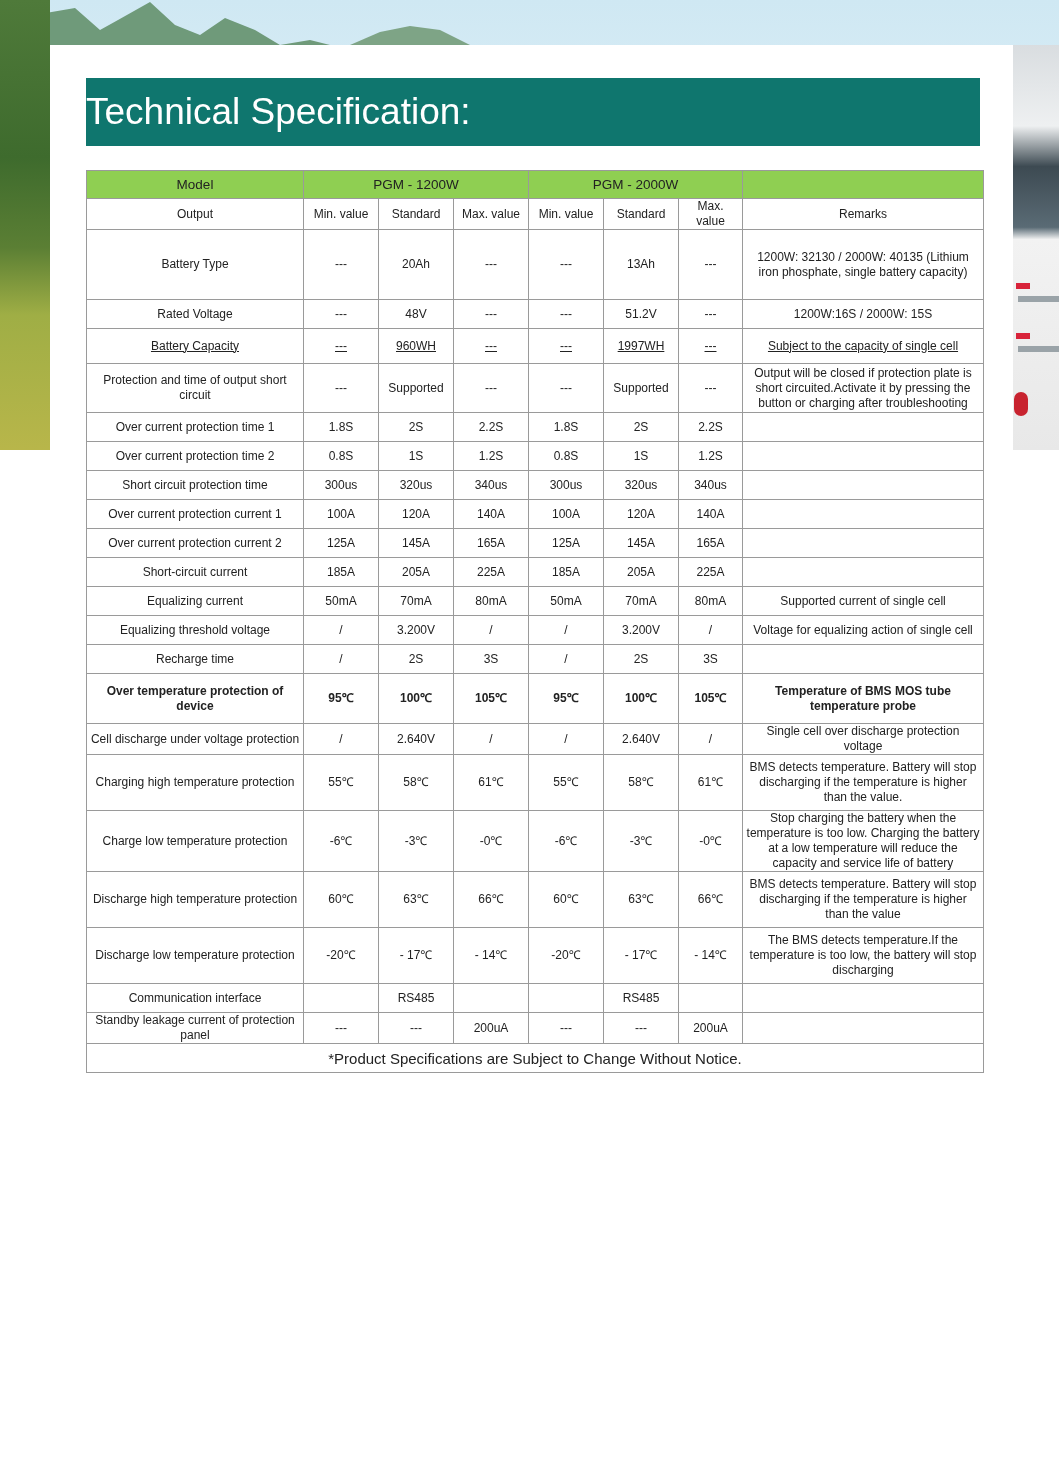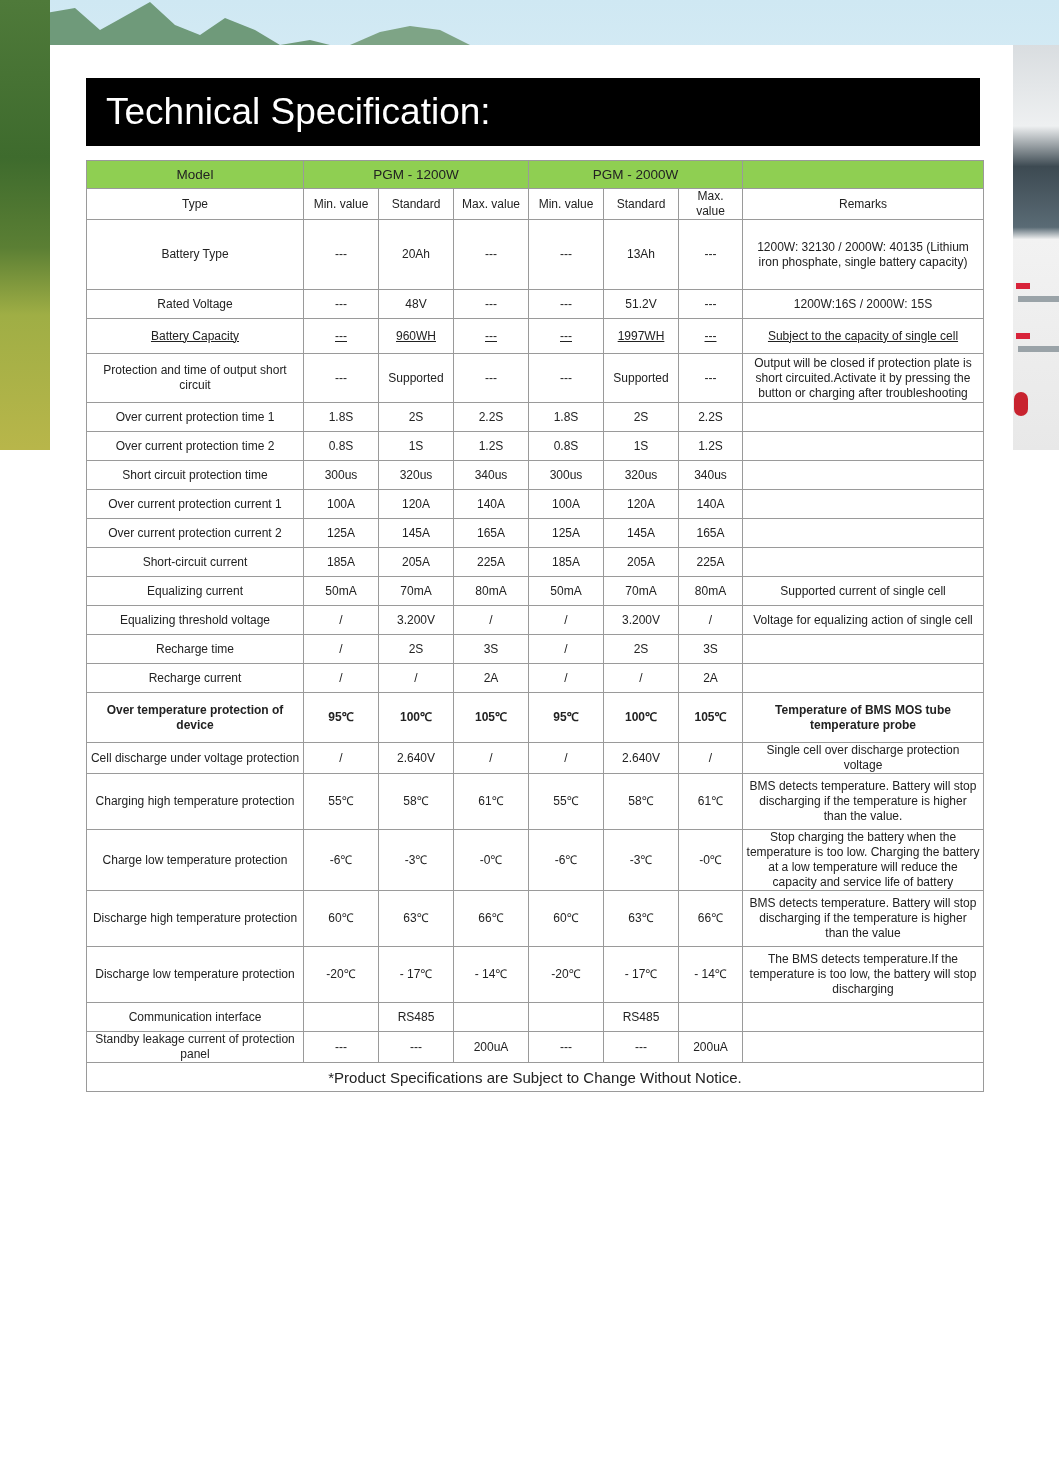--- a/index.html
+++ b/index.html
@@ -26,30 +26,30 @@
   .rv-stripe { position: absolute; left: 1018px; width: 41px; height: 6px; background: #9aa3a8; }
   .rv-red { position: absolute; left: 1016px; width: 14px; height: 6px; background: #d8233a; }
   .rv-light { position: absolute; left: 1014px; top: 392px; width: 14px; height: 24px; background: #c8232f; border-radius: 7px; }
 
   .panel {
     position: absolute; left: 50px; top: 45px; width: 963px; height: 1415px;
     background: #ffffff;
   }
   .banner {
     position: absolute; left: 86px; top: 78px; width: 894px; height: 68px;
-    background: #000000;
-    display: flex; align-items: center; padding-left: 20px;
+    background: #0f766e;
+    display: flex; align-items: center; 
   }
   .banner h1 {
     color: #ffffff; font-size: 37px; font-weight: normal; letter-spacing: 0px;
     font-family: "Liberation Sans", sans-serif;
   }
 
   table.spec {
-    position: absolute; left: 86px; top: 160px; width: 897px;
+    position: absolute; left: 86px; top: 170px; width: 897px;
     border-collapse: collapse; table-layout: fixed;
     font-size: 12px; color: #222;
   }
   table.spec td {
     border: 1px solid #9a9a9a; text-align: center; vertical-align: middle;
     padding: 0 3px; line-height: 15px;
   }
   tr.model-row td { background: #8fcf52; font-size: 13.5px; height: 28px; }
   tr.items-row td { height: 29px; }
   .remark { font-size: 12px; }
@@ -89,21 +89,21 @@
       <col style="width:241px">
   </colgroup>
   <tbody id="spec-body">
     <tr class="model-row">
       <td>Model</td>
       <td colspan="3">PGM - 1200W</td>
       <td colspan="3">PGM - 2000W</td>
       <td></td>
     </tr>
     <tr class="items-row">
-      <td>Type</td>
+      <td>Output</td>
       <td>Min. value</td>
       <td>Standard</td>
       <td>Max. value</td>
       <td>Min. value</td>
       <td>Standard</td>
       <td>Max. value</td>
       <td>Remarks</td>
     </tr>
   <tr style="height: 70px;">
         <td>Battery Type</td>
@@ -228,30 +228,20 @@
       <tr style="height: 29px;">
         <td>Recharge time</td>
         <td>/</td>
         <td>2S</td>
         <td>3S</td>
         <td>/</td>
         <td>2S</td>
         <td>3S</td>
         <td class="remark"></td>
       </tr>
-      <tr style="height: 29px;">
-        <td>Recharge current</td>
-        <td>/</td>
-        <td>/</td>
-        <td>2A</td>
-        <td>/</td>
-        <td>/</td>
-        <td>2A</td>
-        <td class="remark"></td>
-      </tr>
       <tr style="height: 50px; font-weight: bold;">
         <td>Over temperature protection of device</td>
         <td>95℃</td>
         <td>100℃</td>
         <td>105℃</td>
         <td>95℃</td>
         <td>100℃</td>
         <td>105℃</td>
         <td class="remark">Temperature of BMS MOS tube temperature probe</td>
       </tr>

